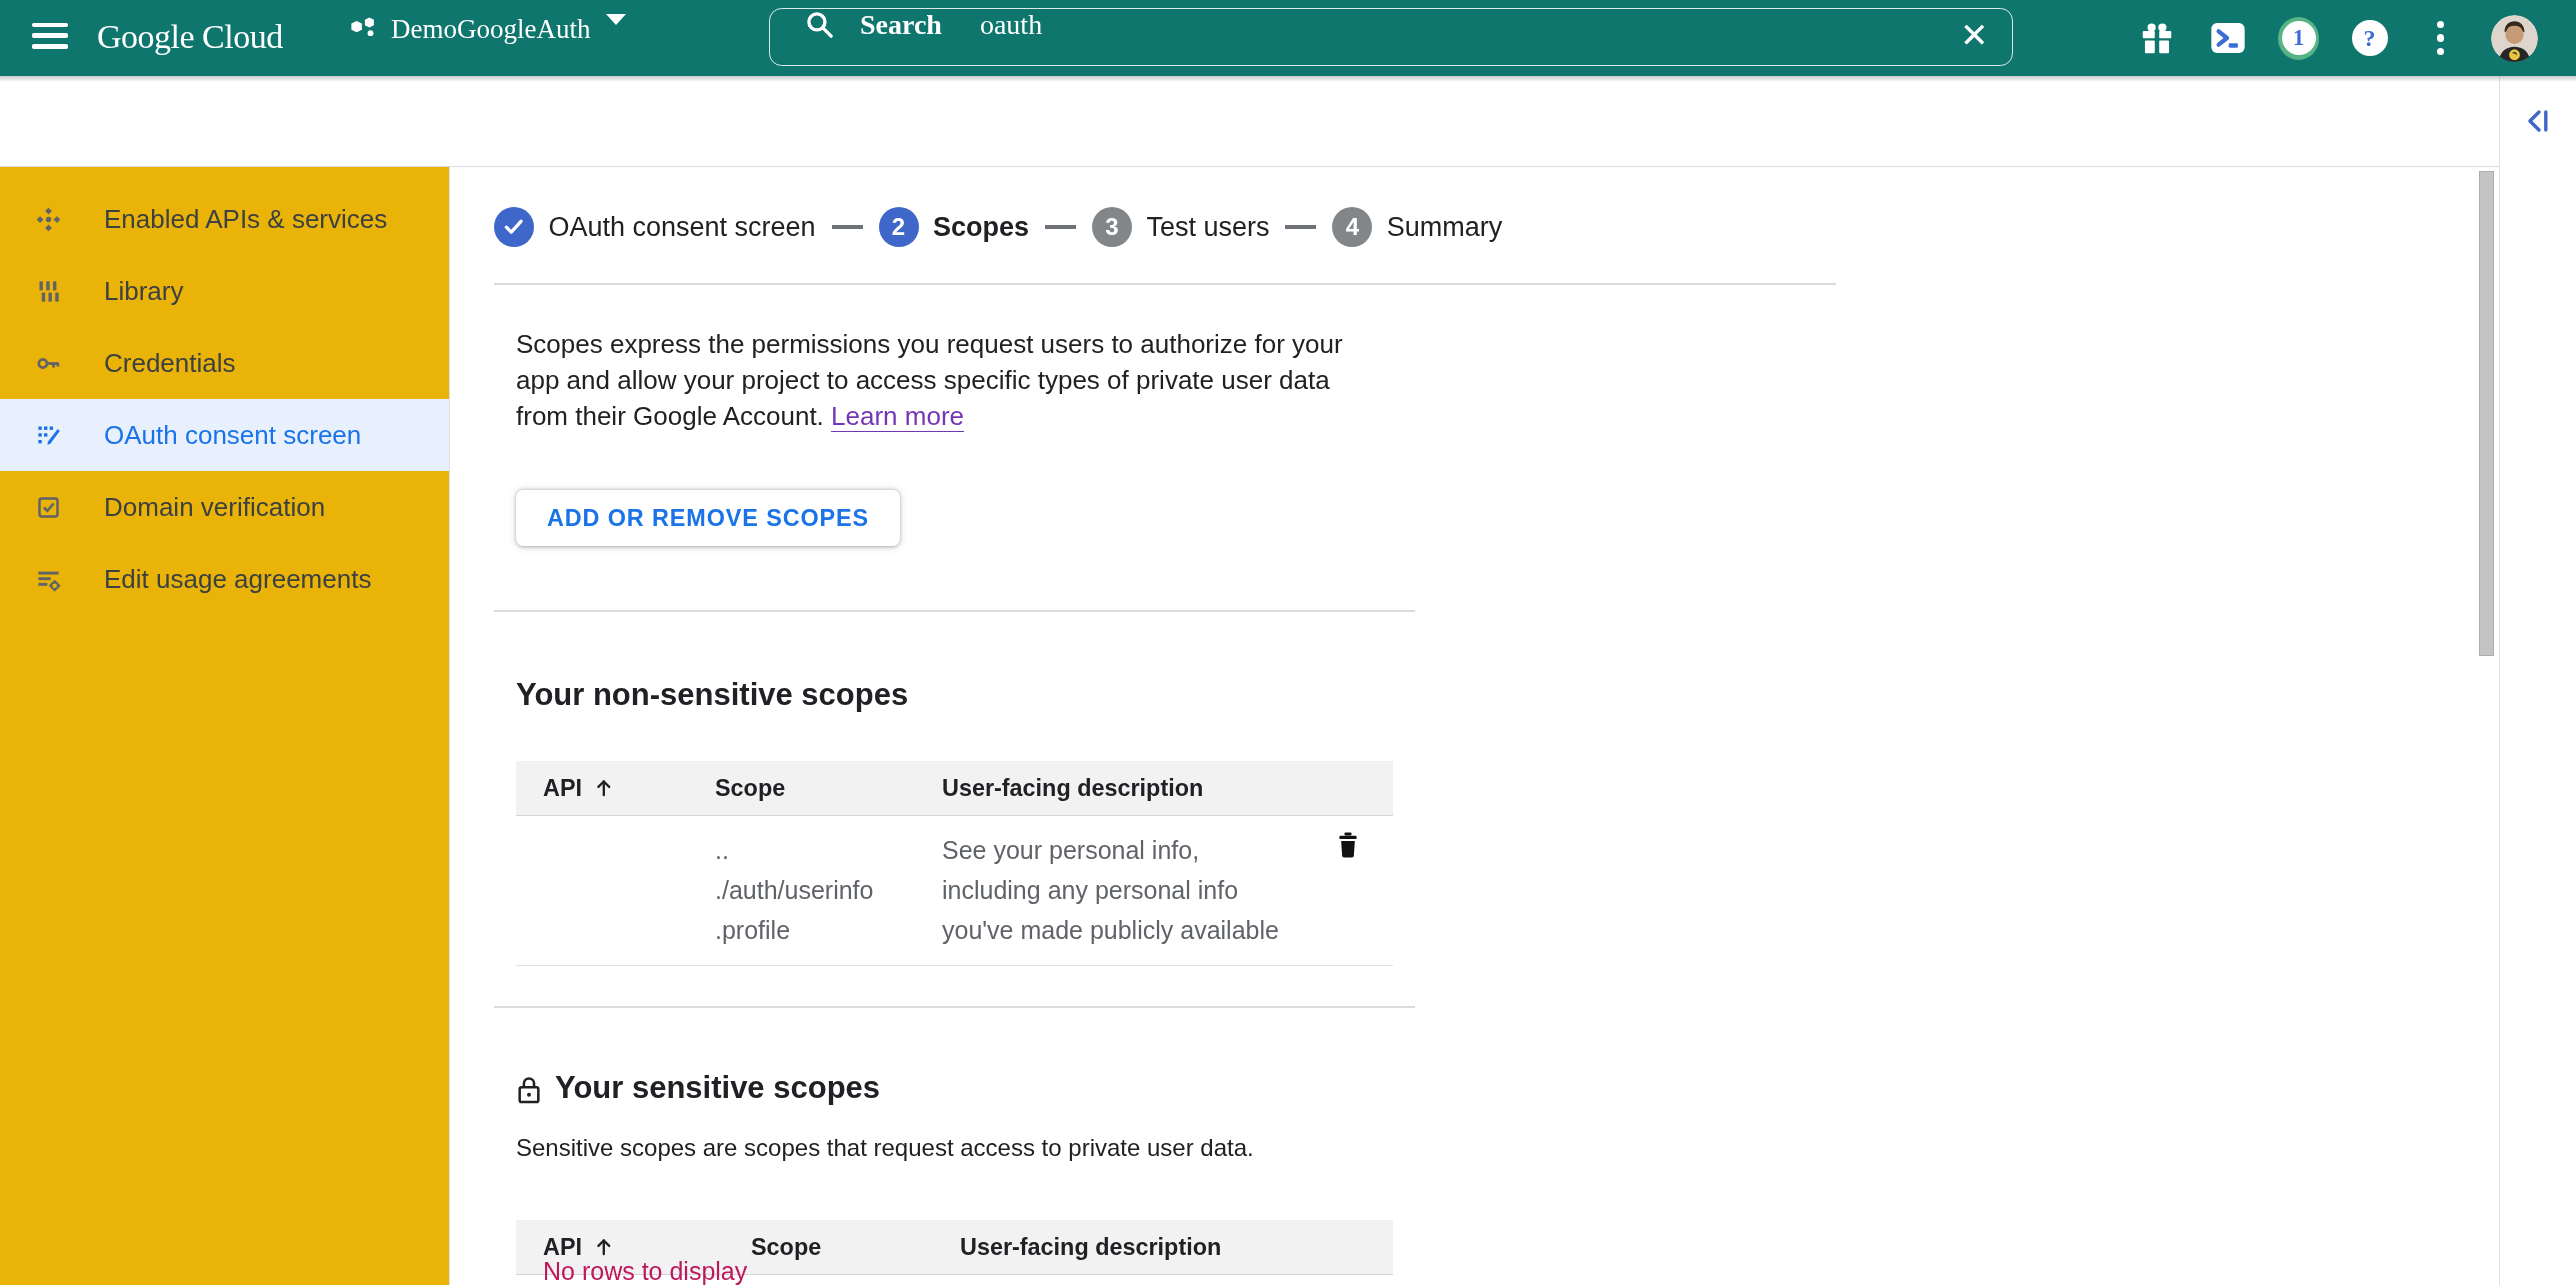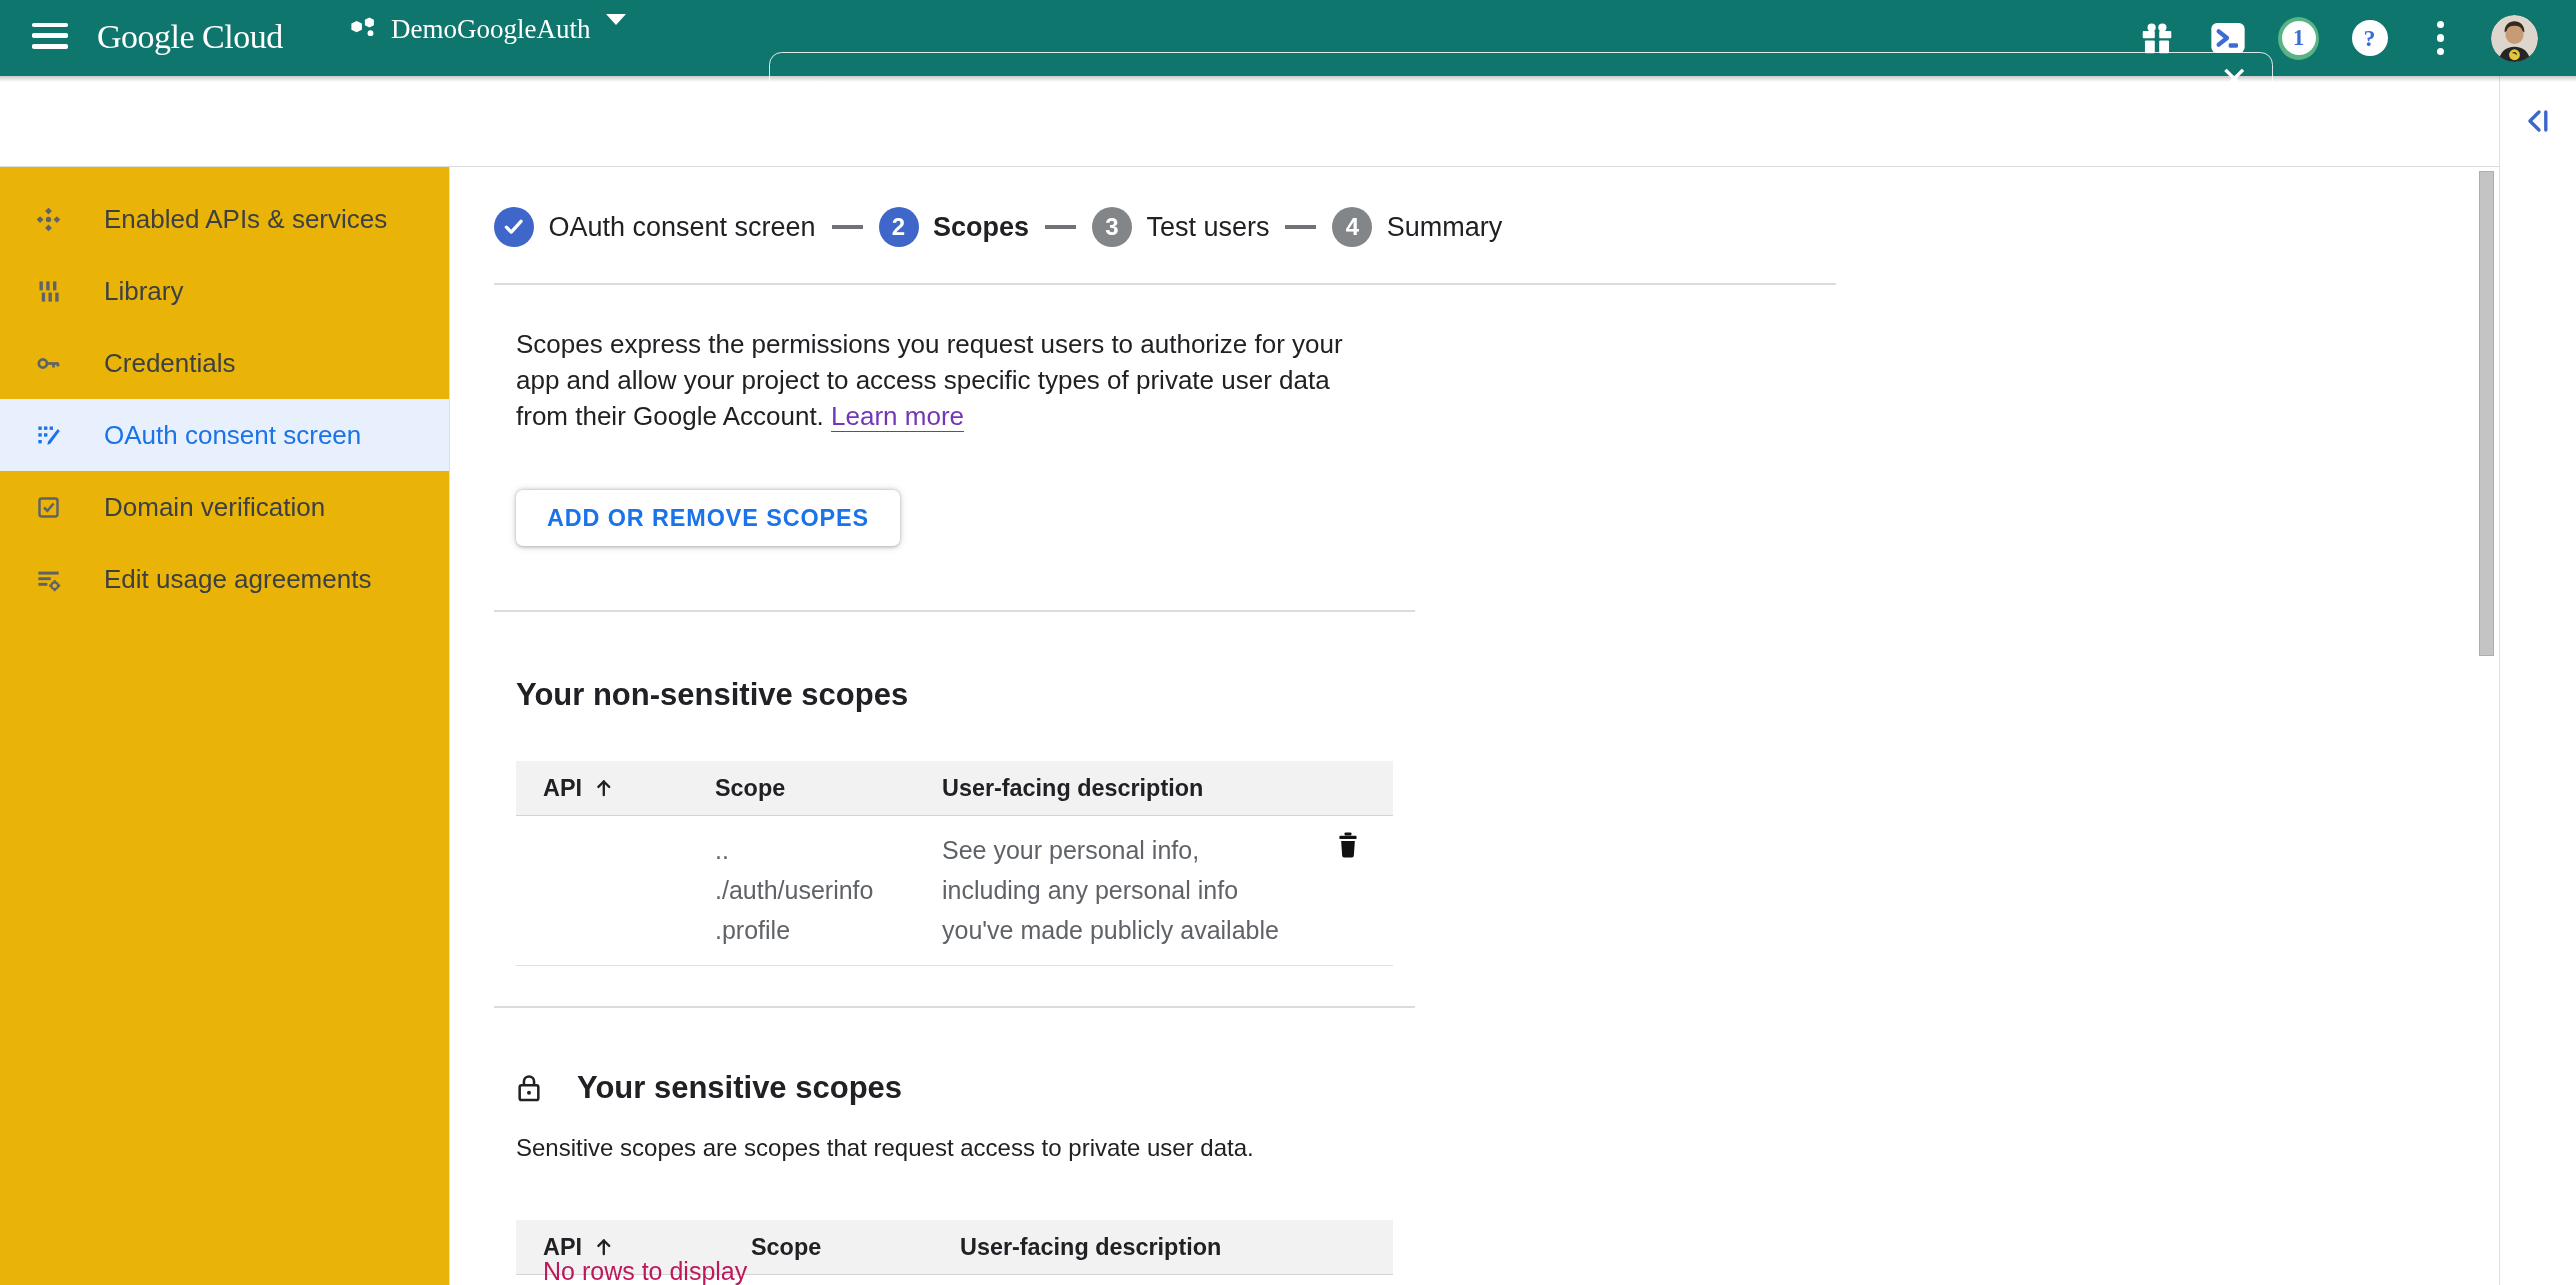--- a/index.html
+++ b/index.html
@@ -8,21 +8,21 @@
 
   
   .topbar{position:absolute;left:0;top:0;width:2576px;height:76px;background:#0f766e;z-index:5;font-family:Liberation Serif, serif;}
   .topbar-shadow{position:absolute;left:0;top:76px;width:2576px;height:6.3px;background:linear-gradient(rgba(60,64,67,.28),rgba(60,64,67,0));z-index:4;}
   .hamburger{position:absolute;left:32px;top:22.5px;width:36px;height:31px;cursor:pointer;}
   .hamburger span{display:block;width:36px;height:4.5px;background:#fff;border-radius:1.8px;margin-bottom:6.3px;}
   .gc-logo{position:absolute;left:97px;top:18px;font-size:34px;font-weight:500;color:#fff;letter-spacing:-0.5px;}
   .proj-sel{position:absolute;left:348px;top:14.4px;height:47px;display:flex;gap:16px;color:#fff;cursor:pointer;}
   .proj-name{font-size:27px;font-weight:400;}
   .caret-down{width:0;height:0;border-left:10px solid transparent;border-right:10px solid transparent;border-top:11.7px solid #fff;}
-  .searchbox{position:absolute;left:769px;top:8px;width:1504px;height:58px;border:1.8px solid rgba(255,255,255,.85);border-radius:12.6px;display:flex;align-items:flex-end;box-sizing:border-box;cursor:text;margin-top:44px;}
+  .searchbox{position:absolute;left:769px;top:8px;width:1244px;height:58px;border:1.8px solid rgba(255,255,255,.85);border-radius:12.6px;display:flex;align-items:flex-start;box-sizing:border-box;cursor:text;}
   .search-label{margin-left:25px;font-size:28px;font-weight:700;color:#fff;}
   .search-query{margin-left:38px;font-size:28px;font-weight:400;color:#fff;}
   .search-clear{position:absolute;right:23.4px;top:7.2px;font-size:34px;color:#fff;cursor:pointer;line-height:40px;}
   .tb-icons{position:absolute;left:2136px;top:0;height:76px;display:flex;align-items:center;gap:30px;}
   .tb-ic{width:41px;height:41px;display:flex;align-items:center;justify-content:center;cursor:pointer;}
   .badge-ring{width:43px;height:43px;border-radius:50%;background:#58b385;display:flex;align-items:center;justify-content:center;}
   .badge-inner{width:34px;height:34px;border-radius:50%;background:#fff;display:flex;align-items:center;justify-content:center;font-size:22.5px;font-weight:700;color:#3c6dd5;}
   .help-circle{width:36px;height:36px;border-radius:50%;background:#fff;display:flex;align-items:center;justify-content:center;font-size:24px;font-weight:700;color:#3c6dd5;}
   .kebab{display:flex;flex-direction:column;gap:6.3px;}
   .kebab i{width:7.2px;height:7.2px;border-radius:50%;background:#fff;}
@@ -61,21 +61,21 @@
   .learn-more{color:#7436b6;text-decoration:none;border-bottom:1.8px solid #7436b6;cursor:pointer;}
 
   .add-btn{position:absolute;left:516px;top:490px;height:56px;padding:0 31px;background:#fff;border:none;border-radius:7.2px;box-shadow:0 0.9px 3.6px rgba(60,64,67,.35),0 0.9px 9px rgba(60,64,67,.16);font-family:"Liberation Sans",sans-serif;font-size:23.4px;font-weight:700;letter-spacing:0.9px;color:#1a73e8;cursor:pointer;}
 
   .divider{position:absolute;height:1.8px;background:#dcdcdc;}
   .d1{left:494px;top:610px;width:921px;}
   .d2{left:494px;top:1006px;width:921px;}
 
   .h2{position:absolute;font-size:31px;font-weight:700;color:#202124;}
   .h2-nonsens{left:516px;top:677px;}
-  .sens-head{position:absolute;left:513px;top:1070px;display:flex;align-items:center;gap:32px;}
+  .sens-head{position:absolute;left:513px;top:1070px;display:flex;align-items:flex-end;gap:10px;}
   .sens-head .h2s{font-size:31px;font-weight:700;color:#202124;}
   .sens-sub{position:absolute;left:516px;top:1134px;font-size:24px;color:#202124;}
 
   .tbl{position:absolute;left:516px;width:877px;}
   .t1{top:761px;}
   .t2{top:1220px;}
   .tbl-head{display:grid;height:54px;background:#f2f2f2;align-items:center;border-bottom:0.9px solid #d4d4d4;}
   .t1 .tbl-head{grid-template-columns:172px 227px 387px 1fr;}
   .t2 .tbl-head{grid-template-columns:208px 209px 1fr;}
   .th{padding-left:27px;font-size:23.4px;font-weight:700;color:#202124;display:flex;align-items:center;gap:10.8px;cursor:pointer;}

